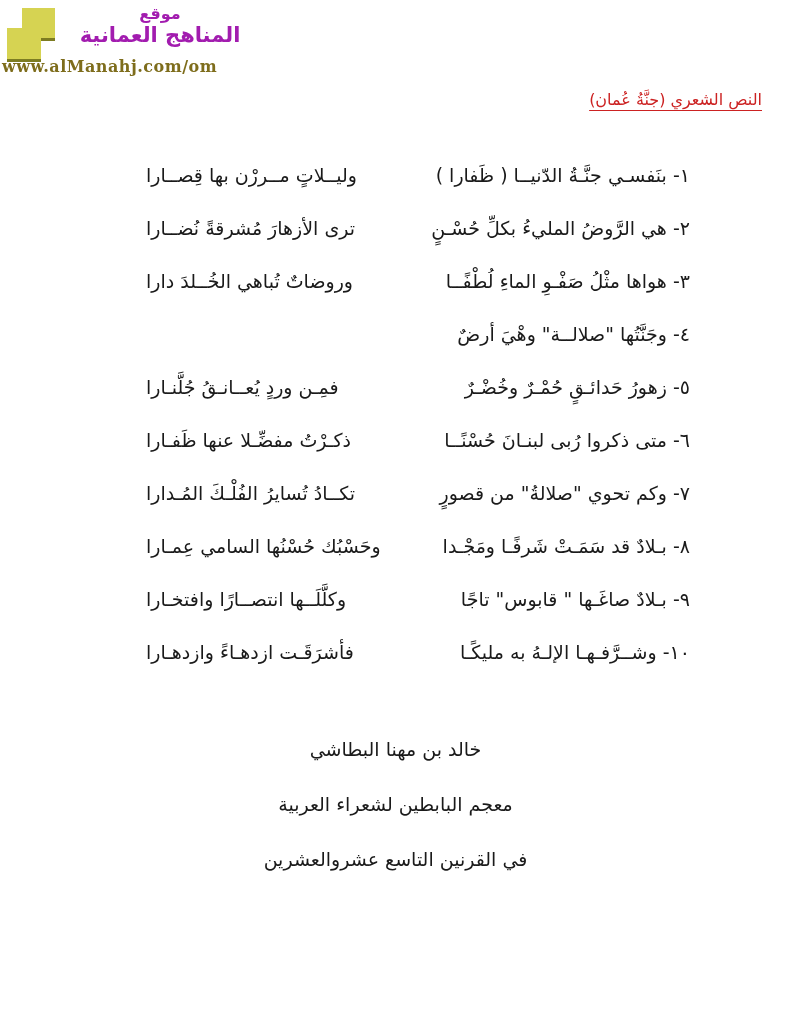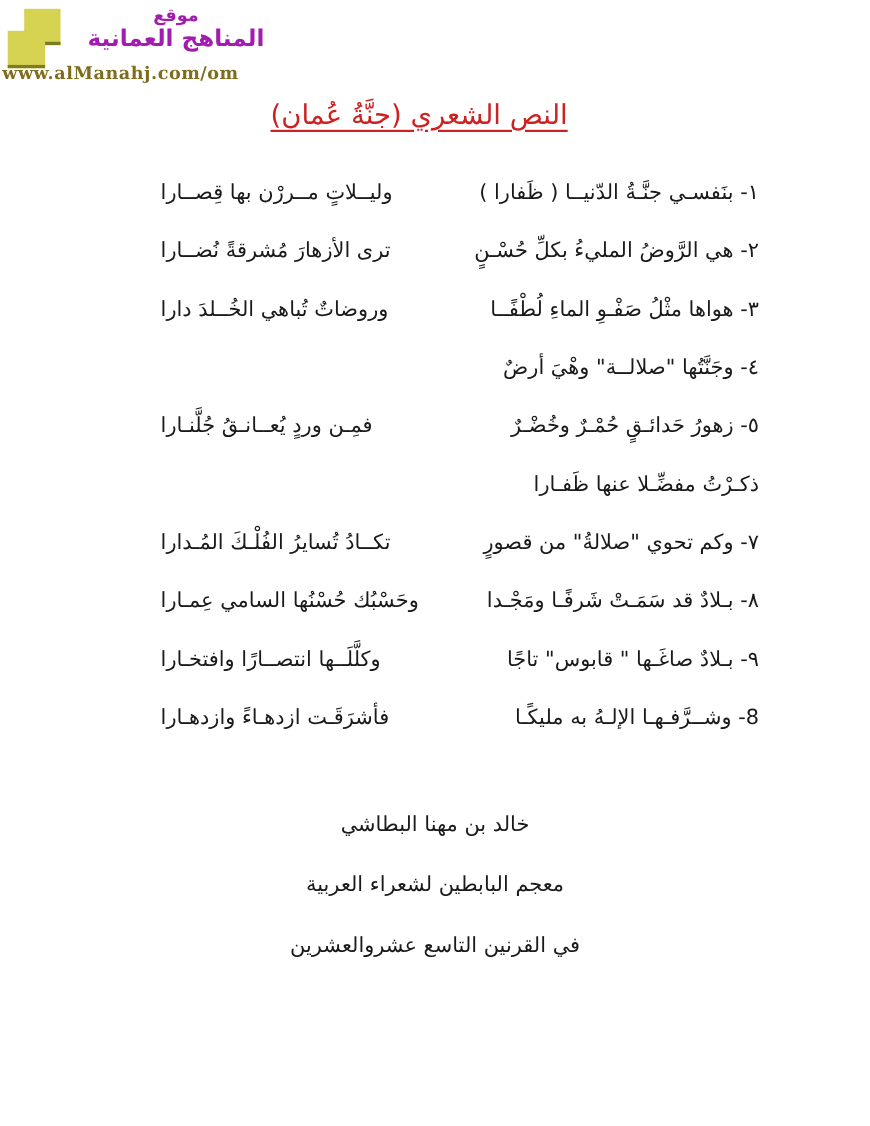--- a/index.html
+++ b/index.html
@@ -26,22 +26,22 @@
   .logo-url {
     position: absolute; left: 2px; top: 57px;
     font-family: "DejaVu Serif", serif;
     font-weight: bold; font-size: 16px; color: #7e6d1c;
     letter-spacing: 0.5px;
   }
 
   
   .doc-title {
     position: absolute; top: 90px; left: 0; width: 762px;
-    text-align: center; direction: rtl;
-    color: #cc2222; font-size: 25px;
+    text-align: right; direction: rtl;
+    color: #cc2222; font-size: 16px;
     text-decoration: underline;
     text-underline-offset: 5px;
   }
 
   
   .poem {
     position: absolute; top: 148px; left: 105px; width: 585px;
     direction: rtl;
   }
   .verse-row {
@@ -91,36 +91,37 @@
     <span class="hemistich second">وروضاتٌ تُباهي الخُــلدَ دارا</span>
   </div>
   <div class="verse-row">
     <span class="hemistich first">٤- وجَنَّتُها "صلالــة" وهْيَ أرضٌ</span>
   </div>
   <div class="verse-row">
     <span class="hemistich first">٥- زهورُ حَدائـقٍ حُمْـرٌ وخُضْـرٌ</span>
     <span class="hemistich second">فمِـن وردٍ يُعــانـقُ جُلَّنـارا</span>
   </div>
   <div class="verse-row">
+    <span class="hemistich first">٦- متى ذكروا رُبى لبنـانَ حُسْنًــا</span>
     <span class="hemistich second">ذكـرْتُ مفضِّـلا عنها ظَفـارا</span>
   </div>
   <div class="verse-row">
     <span class="hemistich first">٧- وكم تحوي "صلالةُ" من قصورٍ</span>
     <span class="hemistich second">تكــادُ تُسايرُ الفُلْـكَ المُـدارا</span>
   </div>
   <div class="verse-row">
     <span class="hemistich first">٨- بـلادٌ قد سَمَـتْ شَرفًـا ومَجْـدا</span>
     <span class="hemistich second">وحَسْبُك حُسْنُها السامي عِمـارا</span>
   </div>
   <div class="verse-row">
     <span class="hemistich first">٩- بـلادٌ صاغَـها " قابوس" تاجًا</span>
     <span class="hemistich second">وكلَّلَــها انتصــارًا وافتخـارا</span>
   </div>
   <div class="verse-row">
-    <span class="hemistich first">8- وشــرَّفـهـا الإلـهُ به مليكًـا</span>
+    <span class="hemistich first">١٠- وشــرَّفـهـا الإلـهُ به مليكًـا</span>
     <span class="hemistich second">فأشرَقَـت ازدهـاءً وازدهـارا</span>
   </div>
 </div>
 
 <div class="attribution">
   <span class="attr-line">خالد بن مهنا البطاشي</span>
   <span class="attr-line">معجم البابطين لشعراء العربية</span>
   <span class="attr-line">في القرنين التاسع عشروالعشرين</span>
 </div>
 

